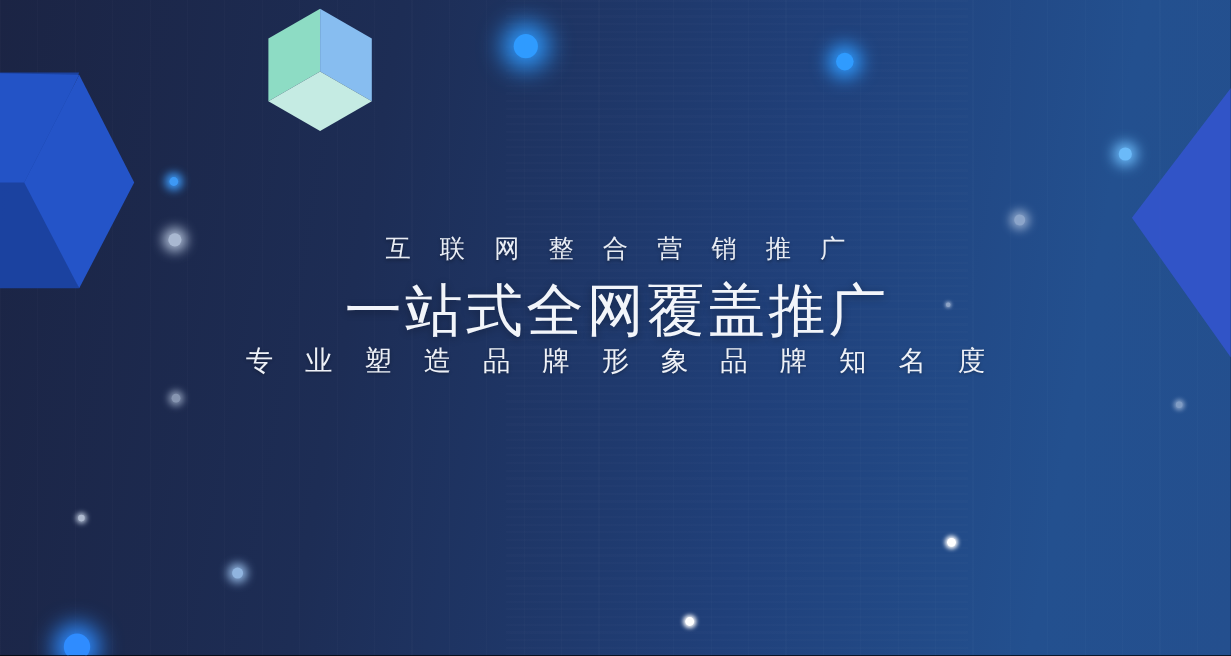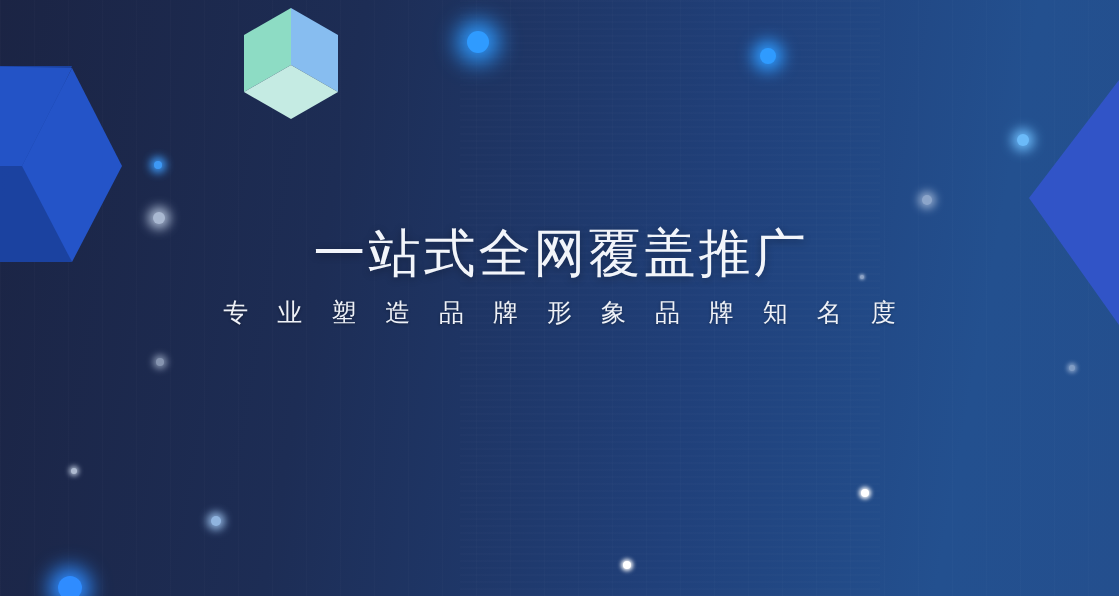--- a/index.html
+++ b/index.html
@@ -91,21 +91,20 @@
     margin-top: 12px;
     font-size: 52px;
     letter-spacing: 3px;
     text-indent: 3px;
     color: #f2f5fa;
     font-weight: 400;
     line-height: 1.12;
     text-shadow: 0 2px 8px rgba(0,0,0,0.32);
   }
   #subline {
-    margin-top: 14px;
     font-size: 25px;
     letter-spacing: 11px;
     text-indent: 11px;
     color: #eef1f7;
     font-weight: 400;
     line-height: 1.3;
     text-shadow: 0 1px 3px rgba(0,0,0,0.35);
   }
 </style>
 </head>
@@ -146,17 +145,18 @@
       <div class="dot" style="left: 71px; top: 468px; width: 6px; height: 6px; background: rgb(216, 228, 246); opacity: 0.78; box-shadow: rgb(216, 228, 246) 0px 0px 5px 2px;"></div>
       <div class="dot" style="left: 211px; top: 516px; width: 10px; height: 10px; background: rgb(157, 195, 239); opacity: 0.9; box-shadow: rgb(157, 195, 239) 0px 0px 9px 4px;"></div>
       <div class="dot" style="left: 58px; top: 576px; width: 24px; height: 24px; background: rgb(47, 140, 255); opacity: 1; box-shadow: rgb(47, 140, 255) 0px 0px 20px 9px;"></div>
       <div class="dot" style="left: 623px; top: 561px; width: 8px; height: 8px; background: rgb(255, 255, 255); opacity: 1; box-shadow: rgb(255, 255, 255) 0px 0px 4px 2px;"></div>
       <div class="dot" style="left: 861px; top: 489px; width: 8px; height: 8px; background: rgb(255, 255, 255); opacity: 1; box-shadow: rgb(255, 255, 255) 0px 0px 4px 2px;"></div>
       <div class="dot" style="left: 860px; top: 275px; width: 4px; height: 4px; background: rgb(230, 238, 251); opacity: 0.55; box-shadow: rgb(230, 238, 251) 0px 0px 3px 1px;"></div>
       <div class="dot" style="left: 1069px; top: 365px; width: 6px; height: 6px; background: rgb(220, 232, 250); opacity: 0.5; box-shadow: rgb(220, 232, 250) 0px 0px 4px 2px;"></div>
     </div>
 
   <div id="text-block">
+    <div id="eyebrow">互 联 网 整 合 营 销 推 广</div>
     <div id="headline">一站式全网覆盖推广</div>
     <div id="subline">专 业 塑 造 品 牌 形 象 品 牌 知 名 度</div>
   </div>
 
 </div>
 
 </body></html>

